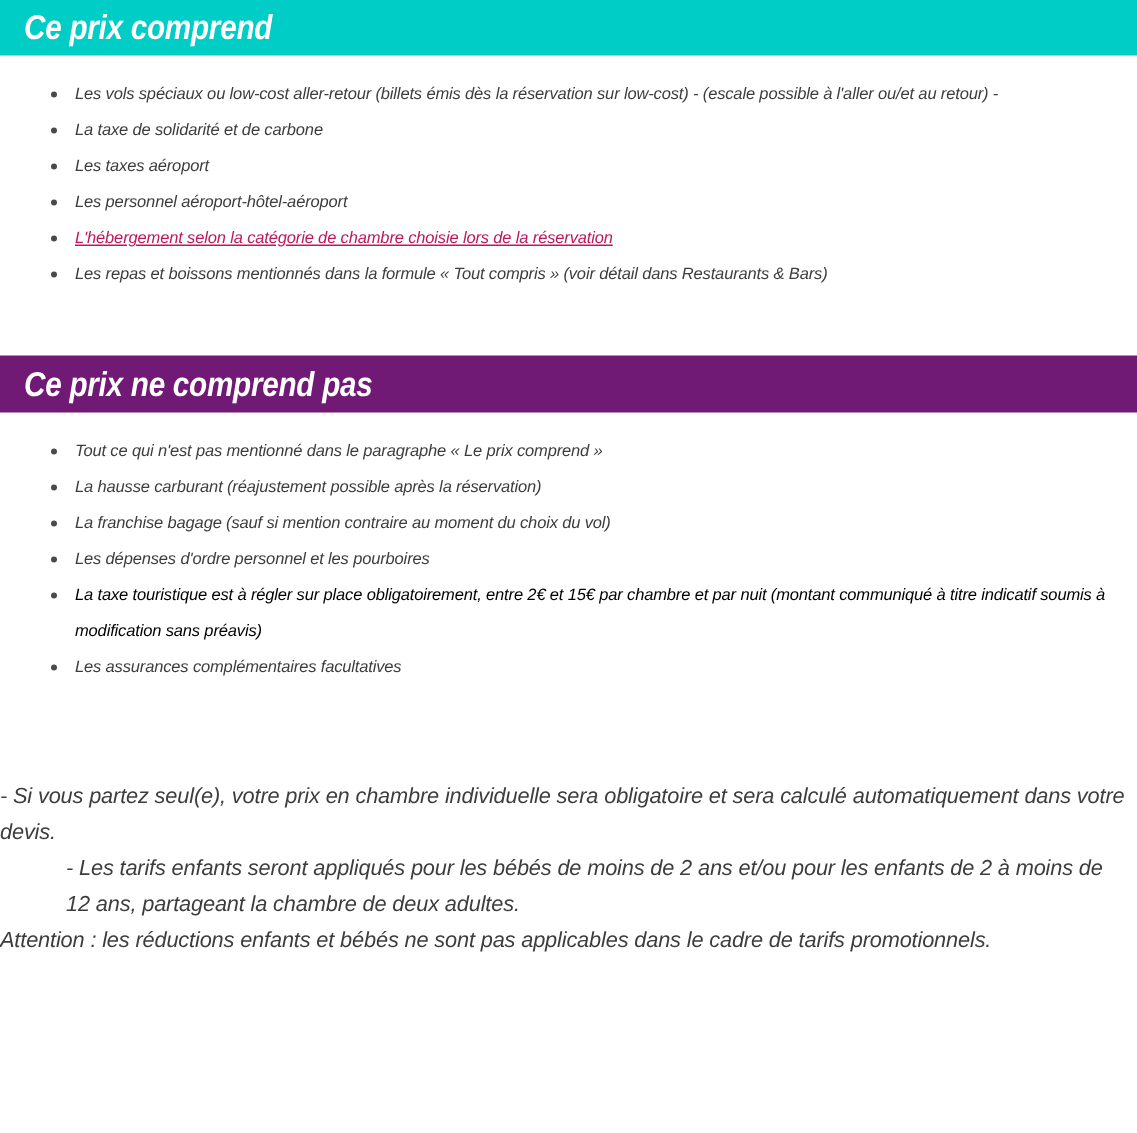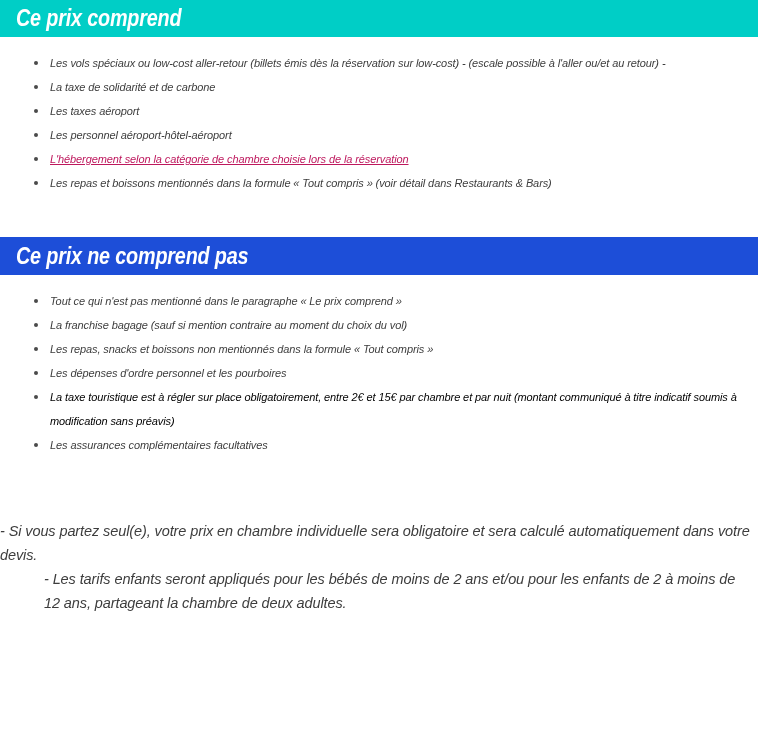--- a/index.html
+++ b/index.html
@@ -129,50 +129,51 @@
         <span class="txt">L'hébergement selon la catégorie de chambre choisie lors de la réservation</span>
       </li>
       <li style="color: rgb(61, 61, 61);">
         <span class="txt">Les repas et boissons mentionnés dans la formule « Tout compris » (voir détail dans Restaurants &amp; Bars)</span>
       </li>
     </ul>
   </div>
 
   <div class="gap-1"></div>
 
-  <div class="section-banner b2" style="background: #1d4ed8;">
+  <div class="section-banner b2" style="background: #701a75;">
     <span class="section-title" style="color: rgb(255, 255, 255);">Ce prix ne comprend pas</span>
   </div>
 
   <div class="list-block">
     <ul class="bullets">
       <li style="color: rgb(61, 61, 61);">
         <span class="txt">Tout ce qui n'est pas mentionné dans le paragraphe « Le prix comprend »</span>
       </li>
       <li style="color: rgb(61, 61, 61);">
-        <span class="txt">La franchise bagage (sauf si mention contraire au moment du choix du vol)</span>
+        <span class="txt">La hausse carburant (réajustement possible après la réservation)</span>
       </li>
       <li style="color: rgb(61, 61, 61);">
-        <span class="txt">Les repas, snacks et boissons non mentionnés dans la formule « Tout compris »</span>
+        <span class="txt">La franchise bagage (sauf si mention contraire au moment du choix du vol)</span>
       </li>
       <li style="color: rgb(61, 61, 61);">
         <span class="txt">Les dépenses d'ordre personnel et les pourboires</span>
       </li>
       <li style="color: #000000;">
         <span class="txt">La taxe touristique est à régler sur place obligatoirement, entre 2€ et 15€ par chambre et par nuit (montant communiqué à titre indicatif soumis à modification sans préavis)</span>
       </li>
       <li style="color: rgb(61, 61, 61);">
         <span class="txt">Les assurances complémentaires facultatives</span>
       </li>
     </ul>
   </div>
 
   <div class="gap-2"></div>
 
 
   <div class="para-block">
     <p style="color: rgb(61, 61, 61);">- Si vous partez seul(e), votre prix en chambre individuelle sera obligatoire et sera calculé automatiquement dans votre devis.</p>
     <p style="color: rgb(61, 61, 61); margin-left: 44px;">- Les tarifs enfants seront appliqués pour les bébés de moins de 2 ans et/ou pour les enfants de 2 à moins de 12 ans, partageant la chambre de deux adultes.</p>
+    <p style="color: rgb(61, 61, 61);">Attention : les réductions enfants et bébés ne sont pas applicables dans le cadre de tarifs promotionnels.</p>
   </div>
 
   <div class="gap-3"></div>
 
 </div>
 
 </body></html>

